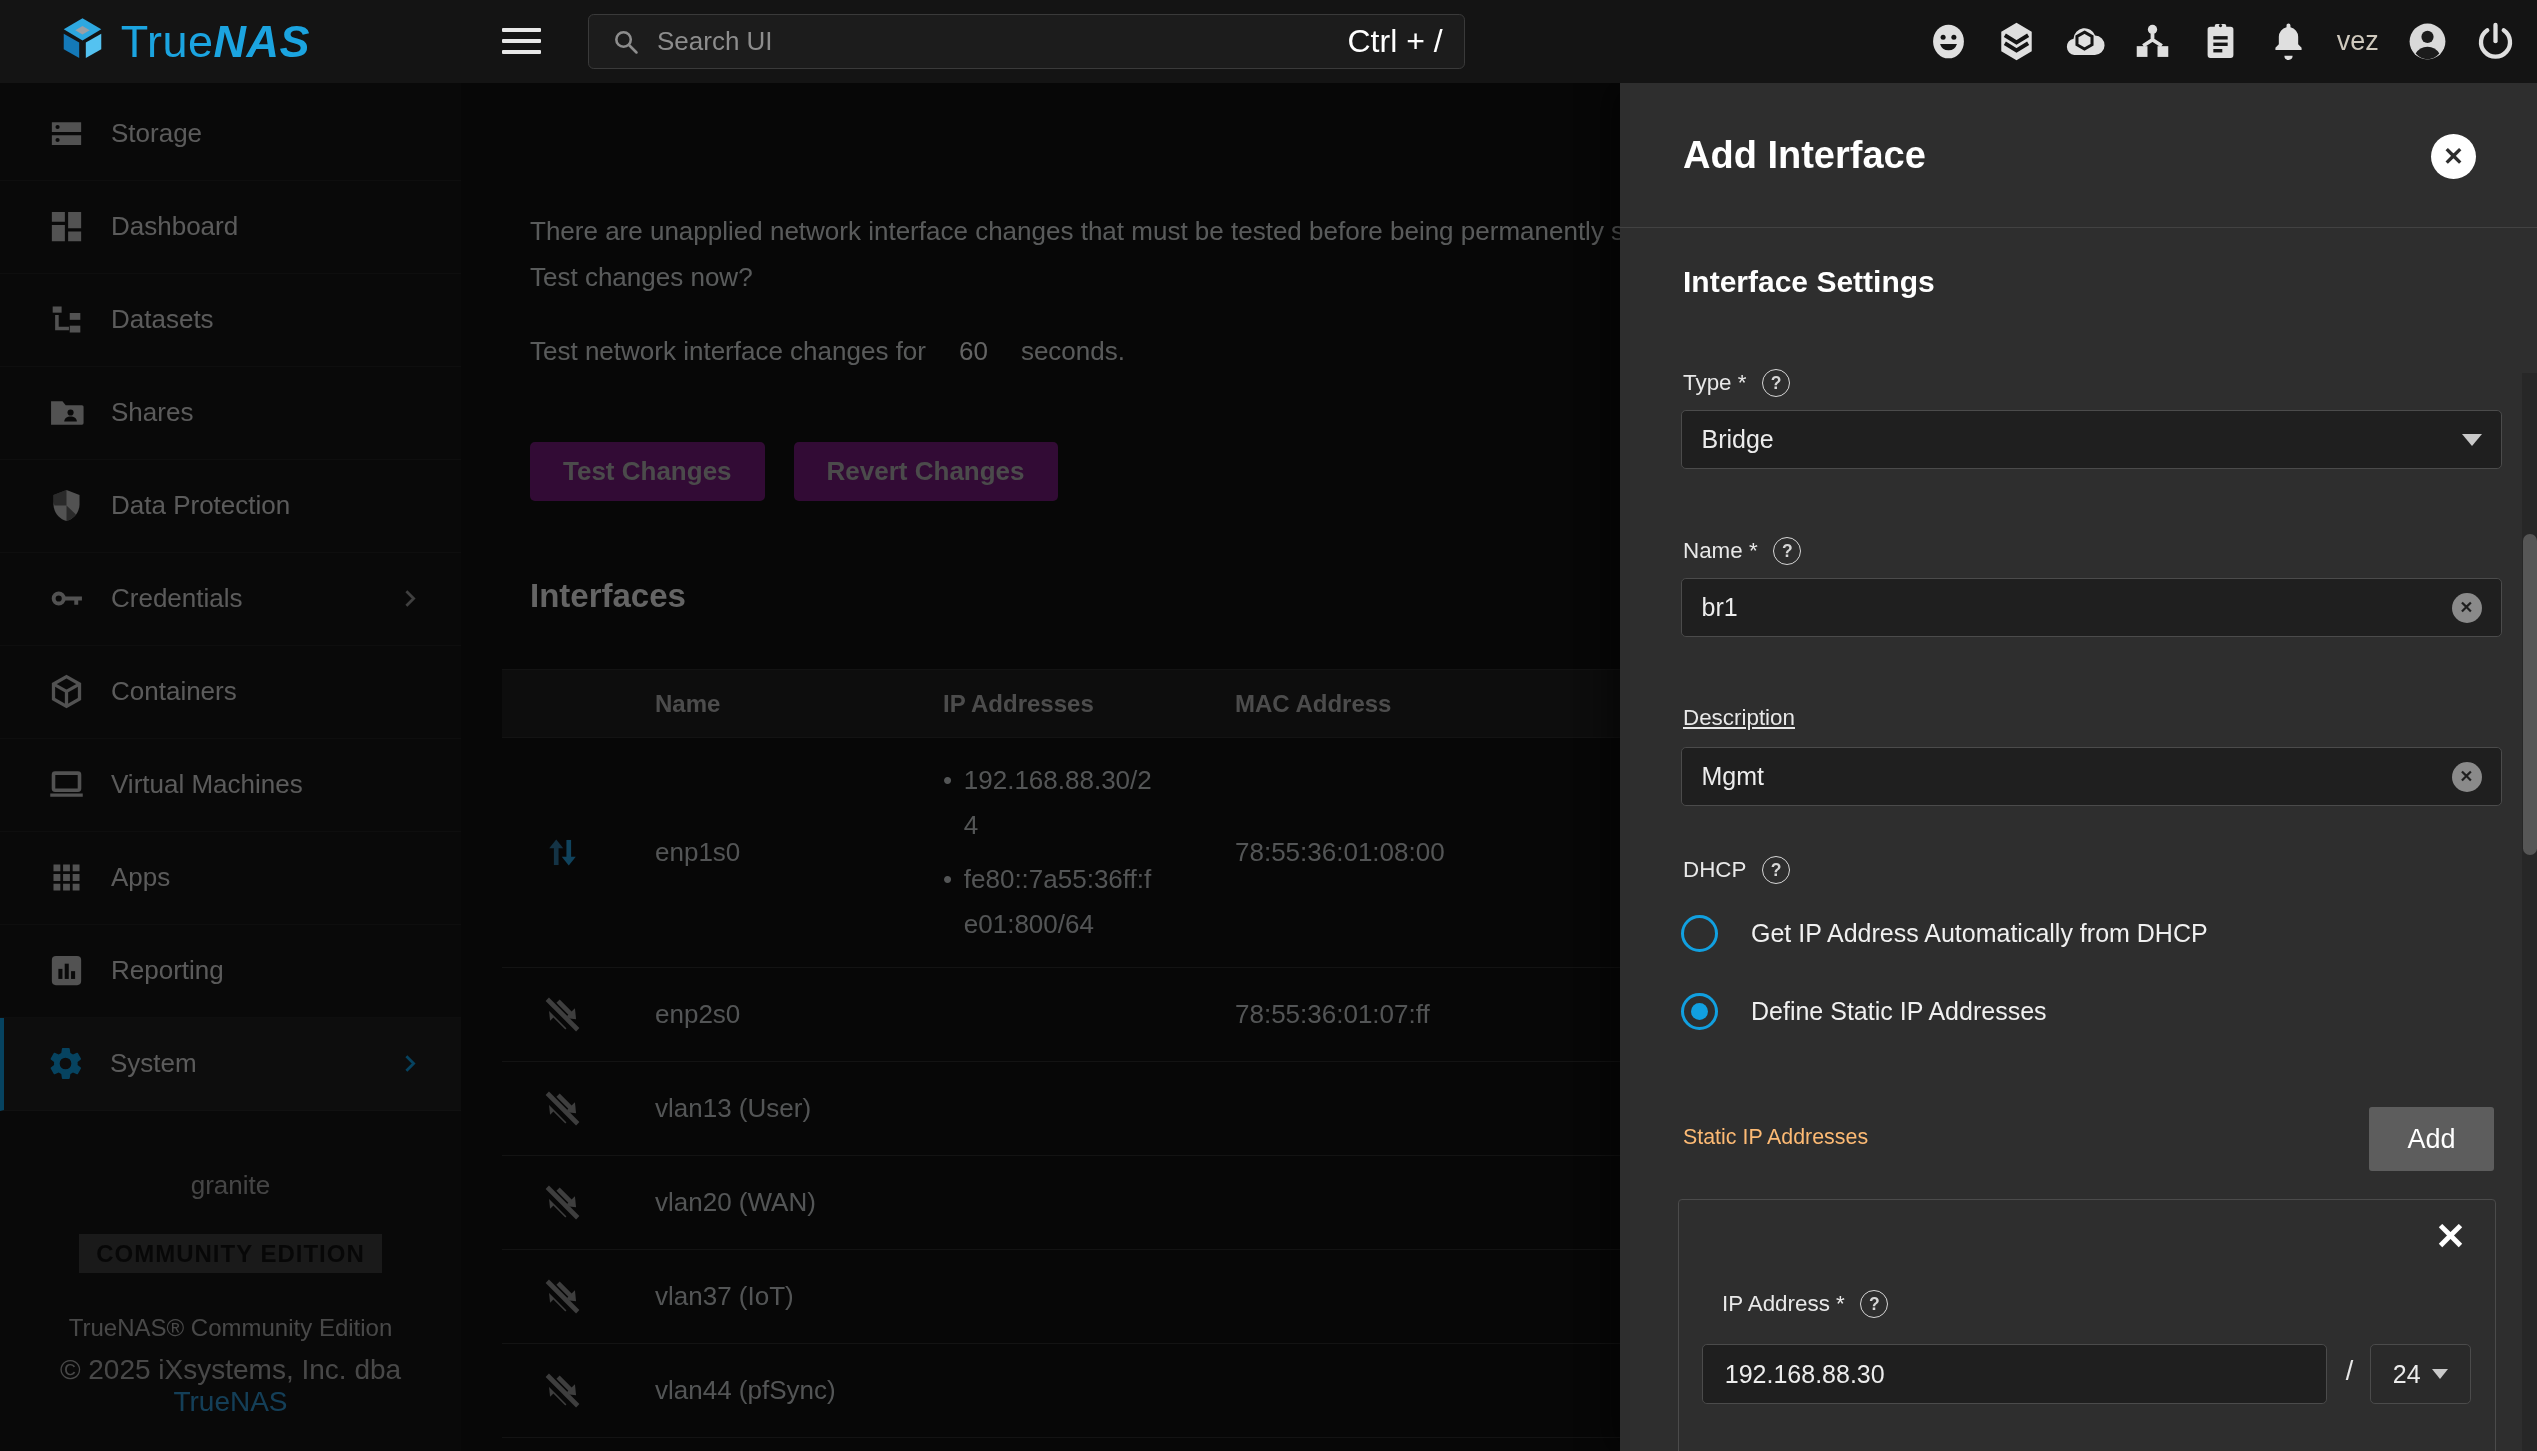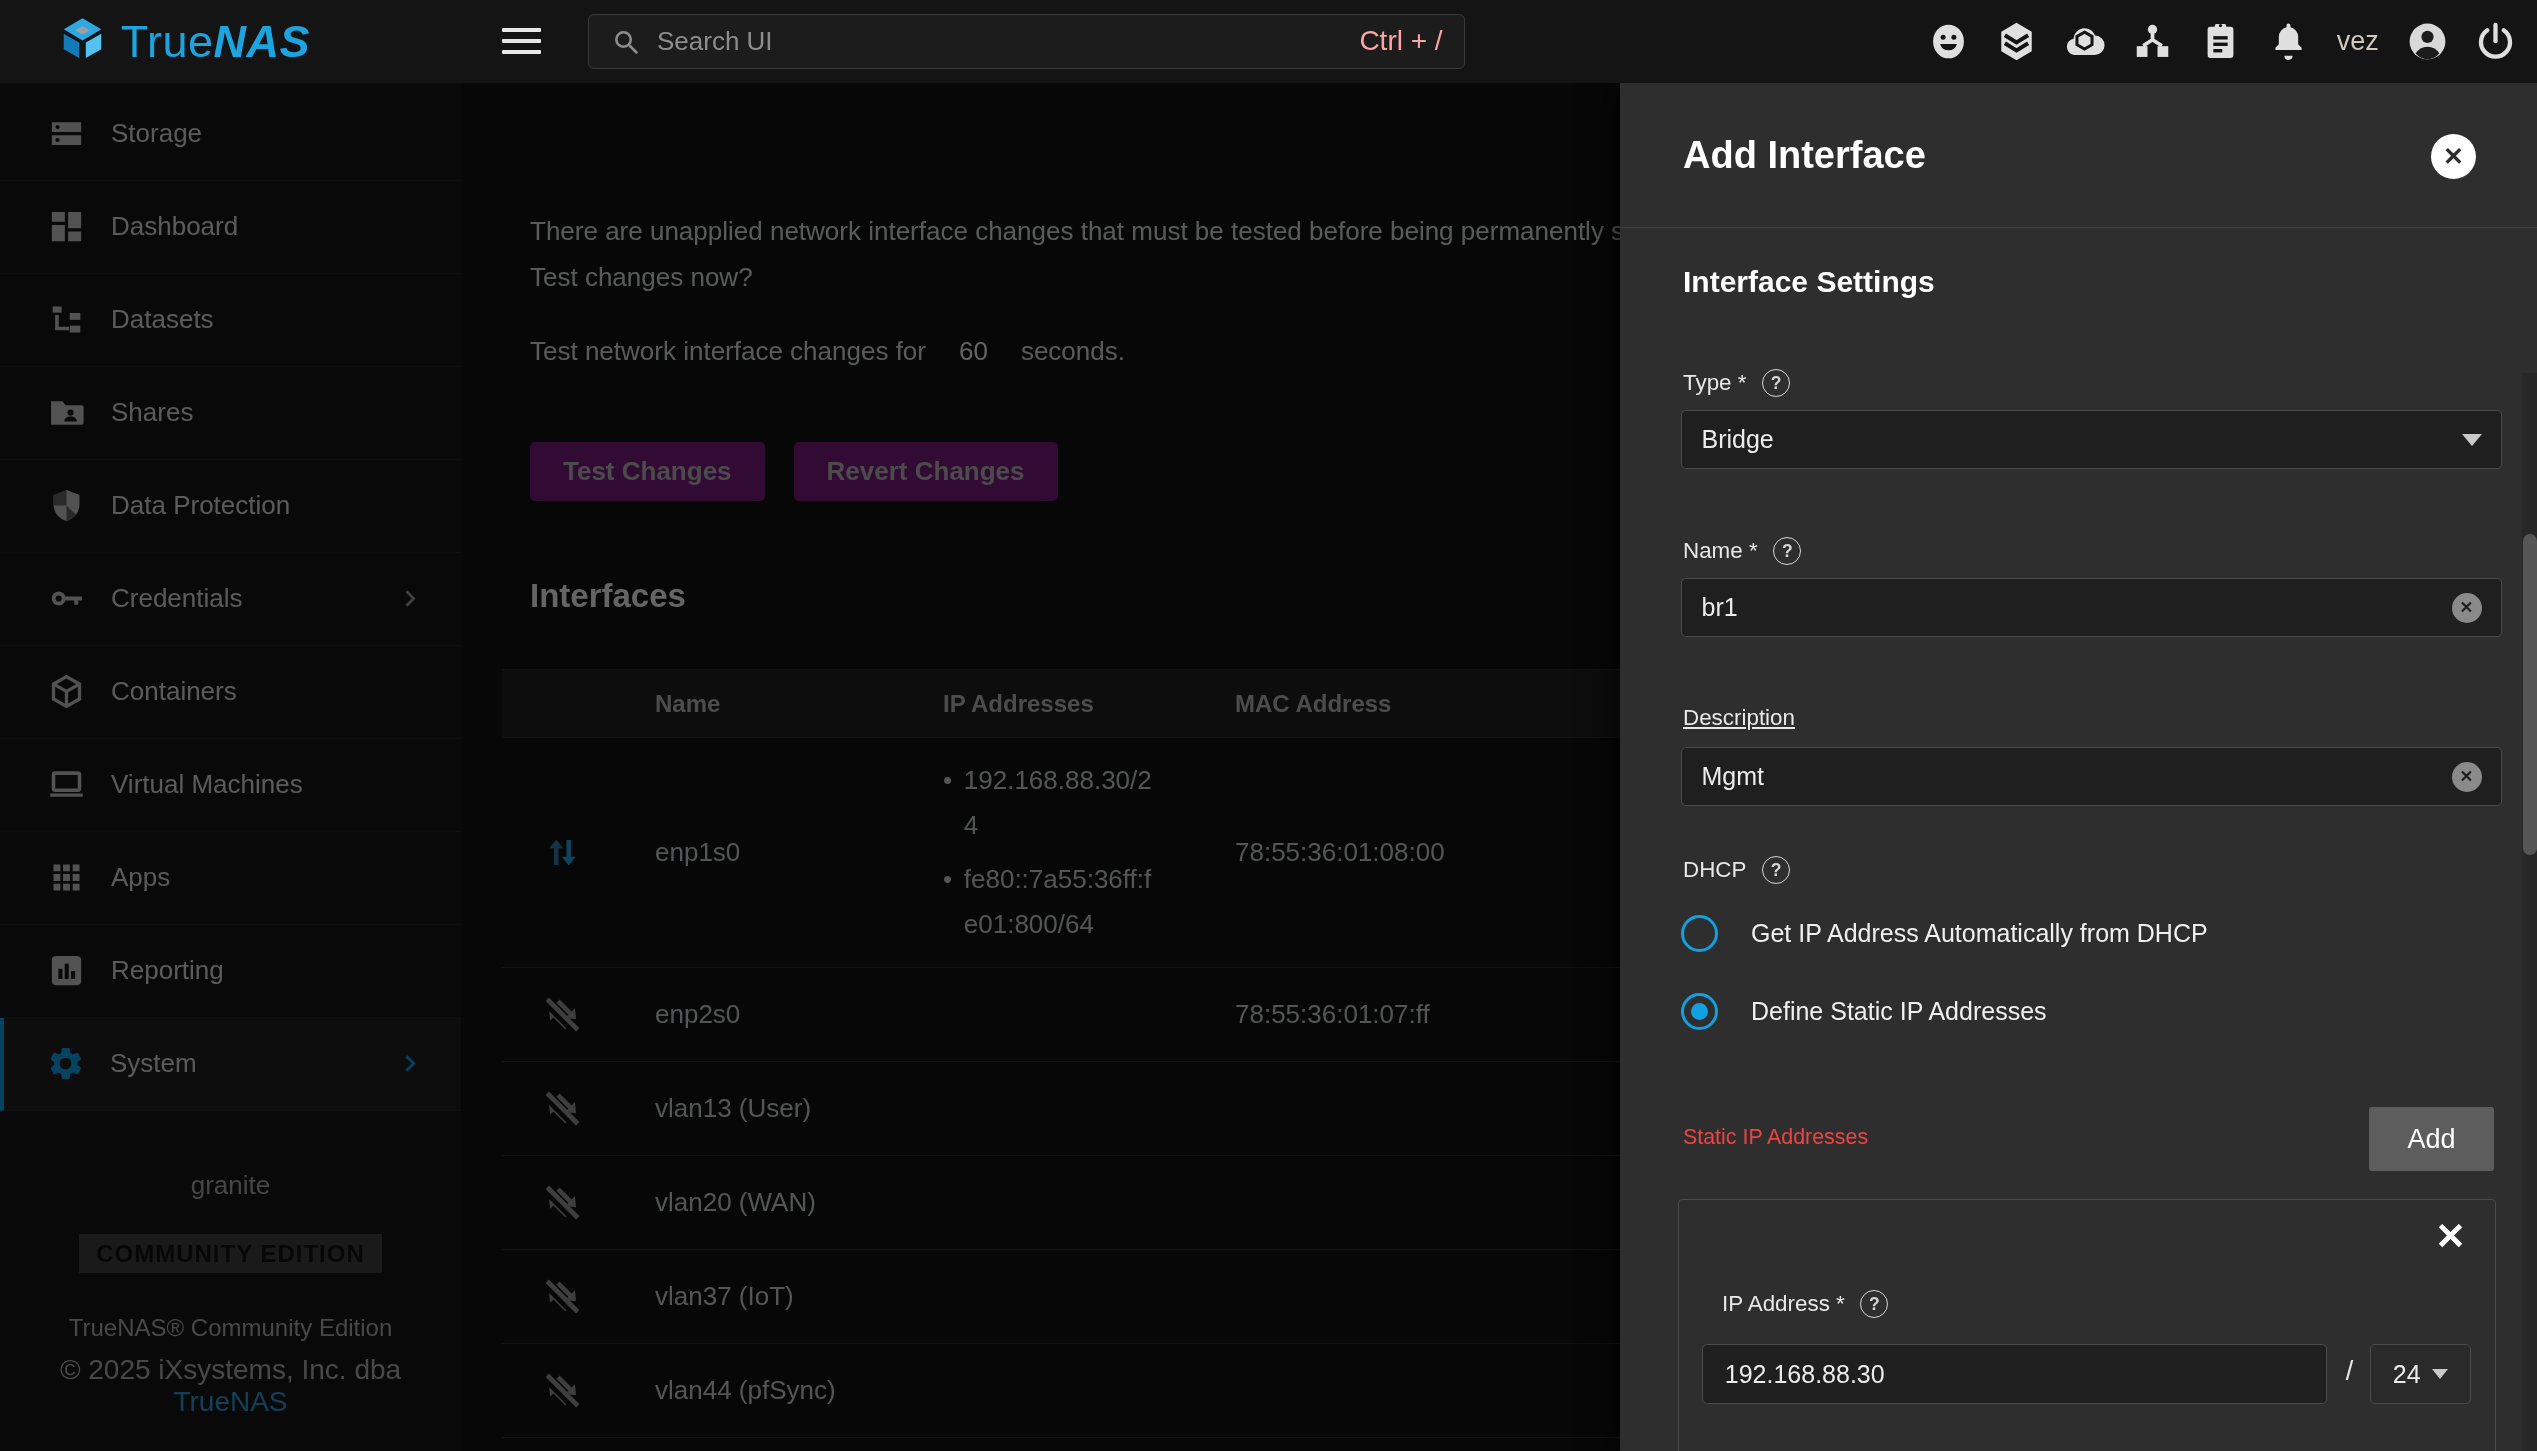--- a/index.html
+++ b/index.html
@@ -12,21 +12,21 @@
   .logo-wrap { display:flex; align-items:center; margin-left:56px; }
   .logo-cube { width:53px; height:53px; }
   .logo-text { font-size:45px; color:#1ba4e0; margin-left:11.7px; letter-spacing:0.5px; }
   .logo-text .lt-true { font-weight:400; }
   .logo-text .lt-nas { font-weight:700; font-style:italic; }
   .hamburger { position:absolute; left:502px; top:23.4px; width:39px; height:35px; display:flex; flex-direction:column; justify-content:center; gap:6.8px; cursor:pointer; }
   .hamburger i { display:block; height:3.9px; background:#e8e8e8; border-radius:1px; }
   .searchbox { position:absolute; left:588px; top:13.6px; width:877px; height:55px; background:#1c1c1c; border:1px solid #3a3a3a; border-radius:5.8px; display:flex; align-items:center; padding:0 21.4px; }
   .searchbox svg { width:31px; height:31px; flex:0 0 auto; }
   .search-ph { color:#8d8d8d; font-size:26px; margin-left:15.6px; flex:1 1 auto; }
-  .search-shortcut { color:#fca5a5; font-size:28px; }
+  .search-shortcut { color:#ffffff; font-size:32px; }
   .topbar-right { position:absolute; right:21.4px; top:0; height:83px; display:flex; align-items:center; gap:25px; }
   .ticon { width:43px; height:43px; cursor:pointer; }
   .top-username { color:#cfc9bd; font-size:27px; padding:0 1.9px; cursor:pointer; }
 
   
   .sidebar { position:absolute; left:0; top:83px; width:461px; height:1369px; background:#161616; z-index:1; }
   .nav-items { padding-top:4.9px; }
   .nav-item { position:relative; height:93px; display:flex; align-items:center; border-bottom:1px solid rgba(255,255,255,0.045); cursor:pointer; }
   .nav-item .nicon { width:39px; height:39px; margin-left:47px; color:#b5b5b5; flex:0 0 auto; }
   .nav-item .nlabel { color:#c9c9c9; font-size:26px; margin-left:25px; }
@@ -82,21 +82,21 @@
   .help-icon { width:28px; height:28px; border:1.9px solid #d6d6d6; border-radius:50%; display:inline-flex; align-items:center; justify-content:center; color:#d6d6d6; font-size:17.5px; font-weight:bold; cursor:pointer; }
   .help-icon::after { content:"?"; }
   .field { position:absolute; left:61px; width:821px; height:59px; background:#1f1f1f; border:1px solid #4b4b4b; border-radius:4.9px; display:flex; align-items:center; padding:0 19.5px; }
   .field .fval { color:#ececec; font-size:25px; flex:1 1 auto; }
   .clear-x { width:30px; height:30px; border-radius:50%; background:#8a8a8a; color:#1f1f1f; display:flex; align-items:center; justify-content:center; font-size:16.5px; font-weight:bold; cursor:pointer; }
   .dd-caret { width:0; height:0; border-left:10.7px solid transparent; border-right:10.7px solid transparent; border-top:12.7px solid #c9c9c9; cursor:pointer; }
   .radio-row { position:absolute; left:61px; display:flex; align-items:center; gap:33px; cursor:pointer; }
   .radio-outer { width:37px; height:37px; border:3.9px solid #11a0e0; border-radius:50%; display:flex; align-items:center; justify-content:center; }
   .radio-dot { width:17.5px; height:17.5px; border-radius:50%; background:#11a0e0; }
   .radio-label { color:#f0f0f0; font-size:25px; }
-  .static-label { position:absolute; left:63px; top:897px; color:#ef4444; font-size:21.4px; }
+  .static-label { position:absolute; left:63px; top:897px; color:#fdba74; font-size:21.4px; }
   .add-btn { position:absolute; left:749px; top:879px; width:125px; height:64px; background:#5d5d5d; color:#fff; font-size:27px; border:none; border-radius:2.9px; cursor:pointer; font-family:inherit; }
   .ip-card { position:absolute; left:58px; top:971px; width:818px; height:292px; border:1px solid #4b4b4b; border-radius:3.9px; background:#2e2e2e; }
   .card-close { position:absolute; right:29px; top:17.5px; color:#fff; font-size:37px; font-weight:bold; line-height:1; cursor:pointer; }
   .ipa-label { position:absolute; left:43px; top:90px; color:#e8e8e8; font-size:22.4px; display:flex; align-items:center; gap:15.6px; }
   .ip-input { position:absolute; left:23.4px; top:144px; width:625px; height:60px; background:#1f1f1f; border:1px solid #4b4b4b; border-radius:4.9px; display:flex; align-items:center; padding:0 21.4px; }
   .ip-input .fval { color:#ececec; font-size:25px; }
   .cidr-sep { position:absolute; left:654px; top:156px; width:33px; text-align:center; color:#e8e8e8; font-size:27px; }
   .cidr-select { position:absolute; left:691px; top:144px; width:101px; height:60px; background:#2a2a2a; border:1px solid #4b4b4b; border-radius:4.9px; display:flex; align-items:center; justify-content:center; gap:11.7px; cursor:pointer; }
   .cidr-select .fval { color:#ececec; font-size:25px; }
   .cidr-select .dd-caret { border-left-width:8.8px; border-right-width:8.8px; border-top-width:10.7px; }

